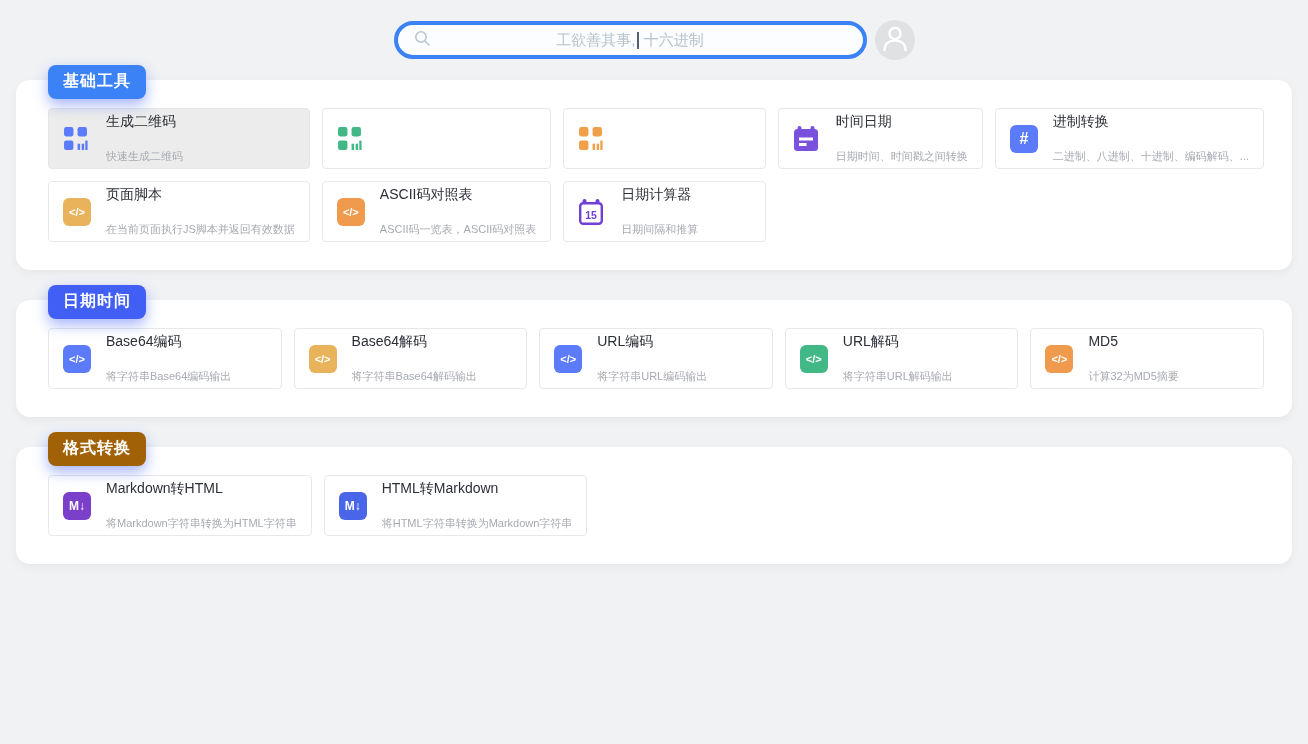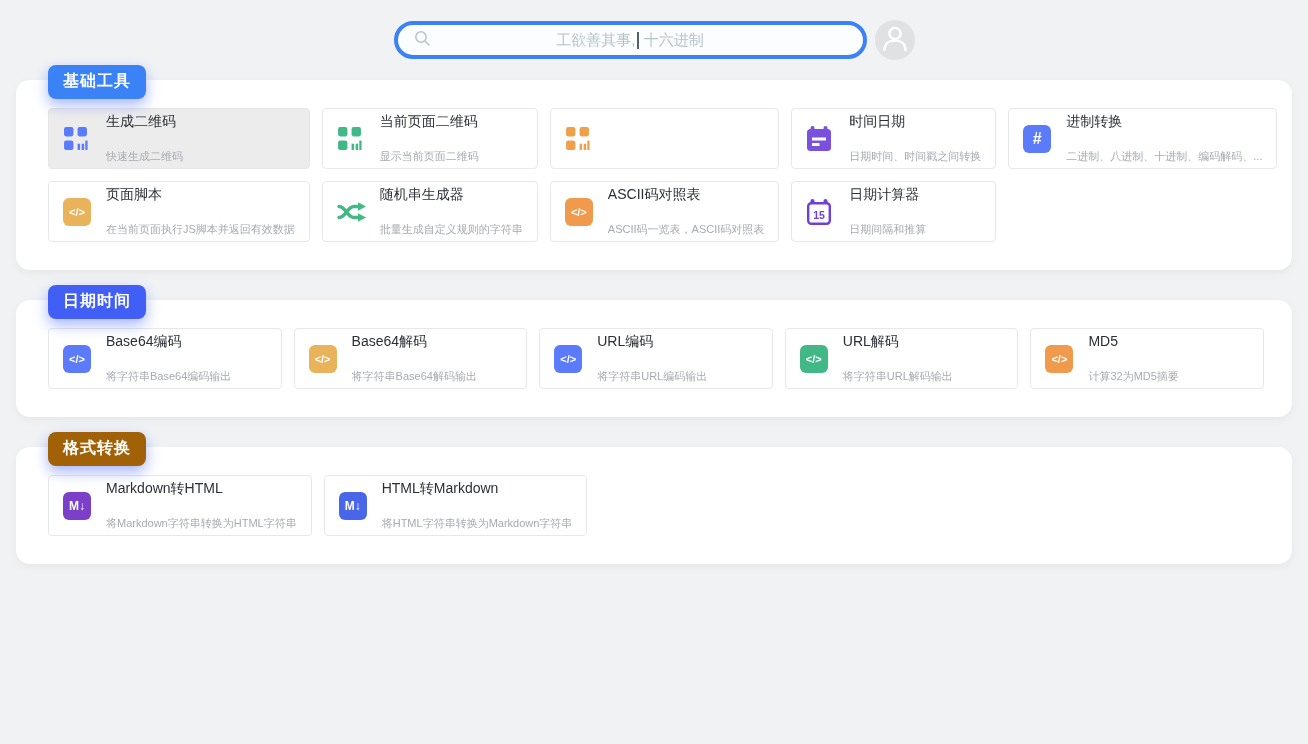--- a/index.html
+++ b/index.html
@@ -185,24 +185,20 @@
     <span class="tool-icon">
           <svg width="25" height="25" viewBox="0 0 24 24">
       <rect x="1" y="1" width="9" height="9" rx="2" fill="#43b887"></rect>
       <rect x="14" y="1" width="9" height="9" rx="2" fill="#43b887"></rect>
       <rect x="1" y="14" width="9" height="9" rx="2" fill="#43b887"></rect>
       <rect x="14" y="17" width="2.4" height="6" fill="#43b887"></rect>
       <rect x="17.9" y="17" width="2.4" height="6" fill="#43b887"></rect>
       <rect x="21.4" y="14" width="2.2" height="9" fill="#43b887"></rect>
           </svg>
         </span>
-    <div class="tool-text">
-      <div class="tool-title">当前页面二维码</div>
-      <div class="tool-desc">显示当前页面二维码</div>
-    </div>
   </div>
       <div class="card">
     <span class="tool-icon">
           <svg width="25" height="25" viewBox="0 0 24 24">
       <rect x="1" y="1" width="9" height="9" rx="2" fill="#f0a04a"></rect>
       <rect x="14" y="1" width="9" height="9" rx="2" fill="#f0a04a"></rect>
       <rect x="1" y="14" width="9" height="9" rx="2" fill="#f0a04a"></rect>
       <rect x="14" y="17" width="2.4" height="6" fill="#f0a04a"></rect>
       <rect x="17.9" y="17" width="2.4" height="6" fill="#f0a04a"></rect>
       <rect x="21.4" y="14" width="2.2" height="9" fill="#f0a04a"></rect>
@@ -237,34 +233,20 @@
     <span class="tool-icon">
           <span class="iconbox" style="background:#e8b35a;font-size:11px">&lt;/&gt;</span>
         </span>
     <div class="tool-text">
       <div class="tool-title">页面脚本</div>
       <div class="tool-desc">在当前页面执行JS脚本并返回有效数据</div>
     </div>
   </div>
       <div class="card">
     <span class="tool-icon">
-          <svg width="30" height="24" viewBox="0 0 30 24">
-      <path d="M2 6.5 C9 6.5 10 17.5 17 17.5 L22 17.5" fill="none" stroke="#43b887" stroke-width="3.4" stroke-linecap="round"></path>
-      <path d="M2 17.5 C9 17.5 10 6.5 17 6.5 L22 6.5" fill="none" stroke="#43b887" stroke-width="3.4" stroke-linecap="round"></path>
-      <polygon points="21,2.2 29,6.5 21,10.8" fill="#43b887"></polygon>
-      <polygon points="21,13.2 29,17.5 21,21.8" fill="#43b887"></polygon>
-          </svg>
-        </span>
-    <div class="tool-text">
-      <div class="tool-title">随机串生成器</div>
-      <div class="tool-desc">批量生成自定义规则的字符串</div>
-    </div>
-  </div>
-      <div class="card">
-    <span class="tool-icon">
           <span class="iconbox" style="background:#f09a4d;font-size:11px">&lt;/&gt;</span>
         </span>
     <div class="tool-text">
       <div class="tool-title">ASCII码对照表</div>
       <div class="tool-desc">ASCII码一览表，ASCII码对照表</div>
     </div>
   </div>
       <div class="card">
     <span class="tool-icon">
           <svg width="26" height="27" viewBox="0 0 26 27">

